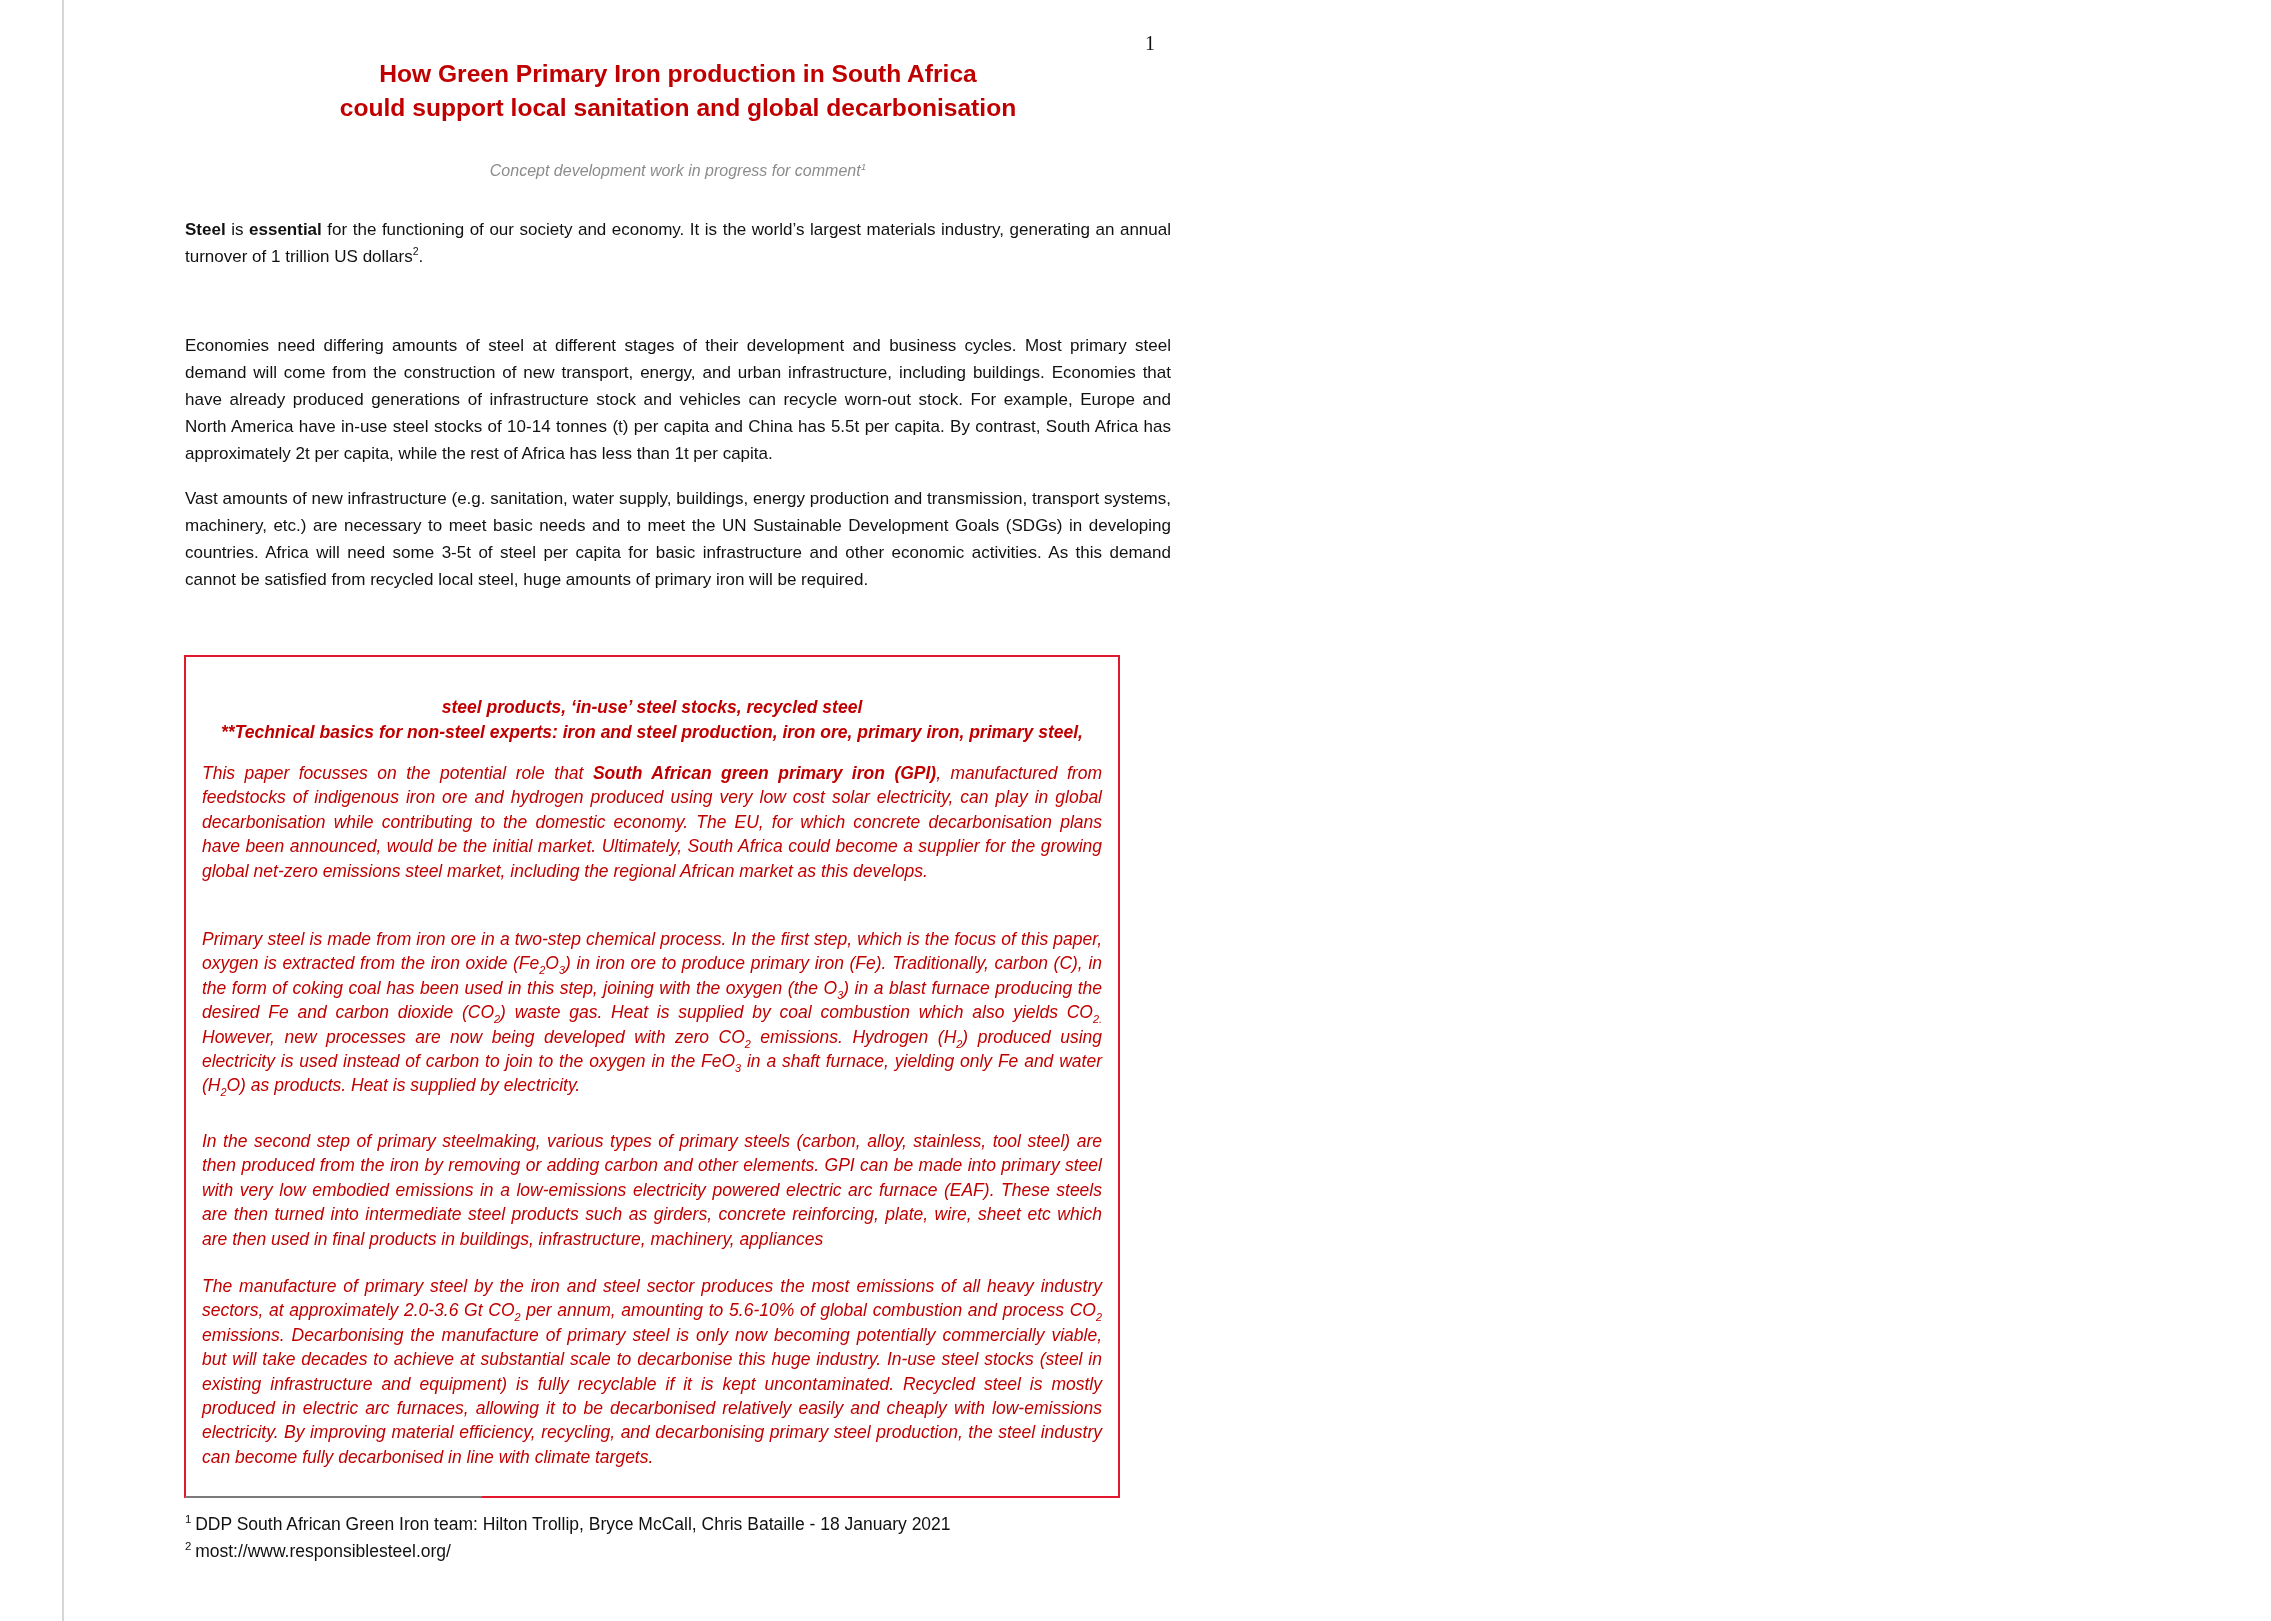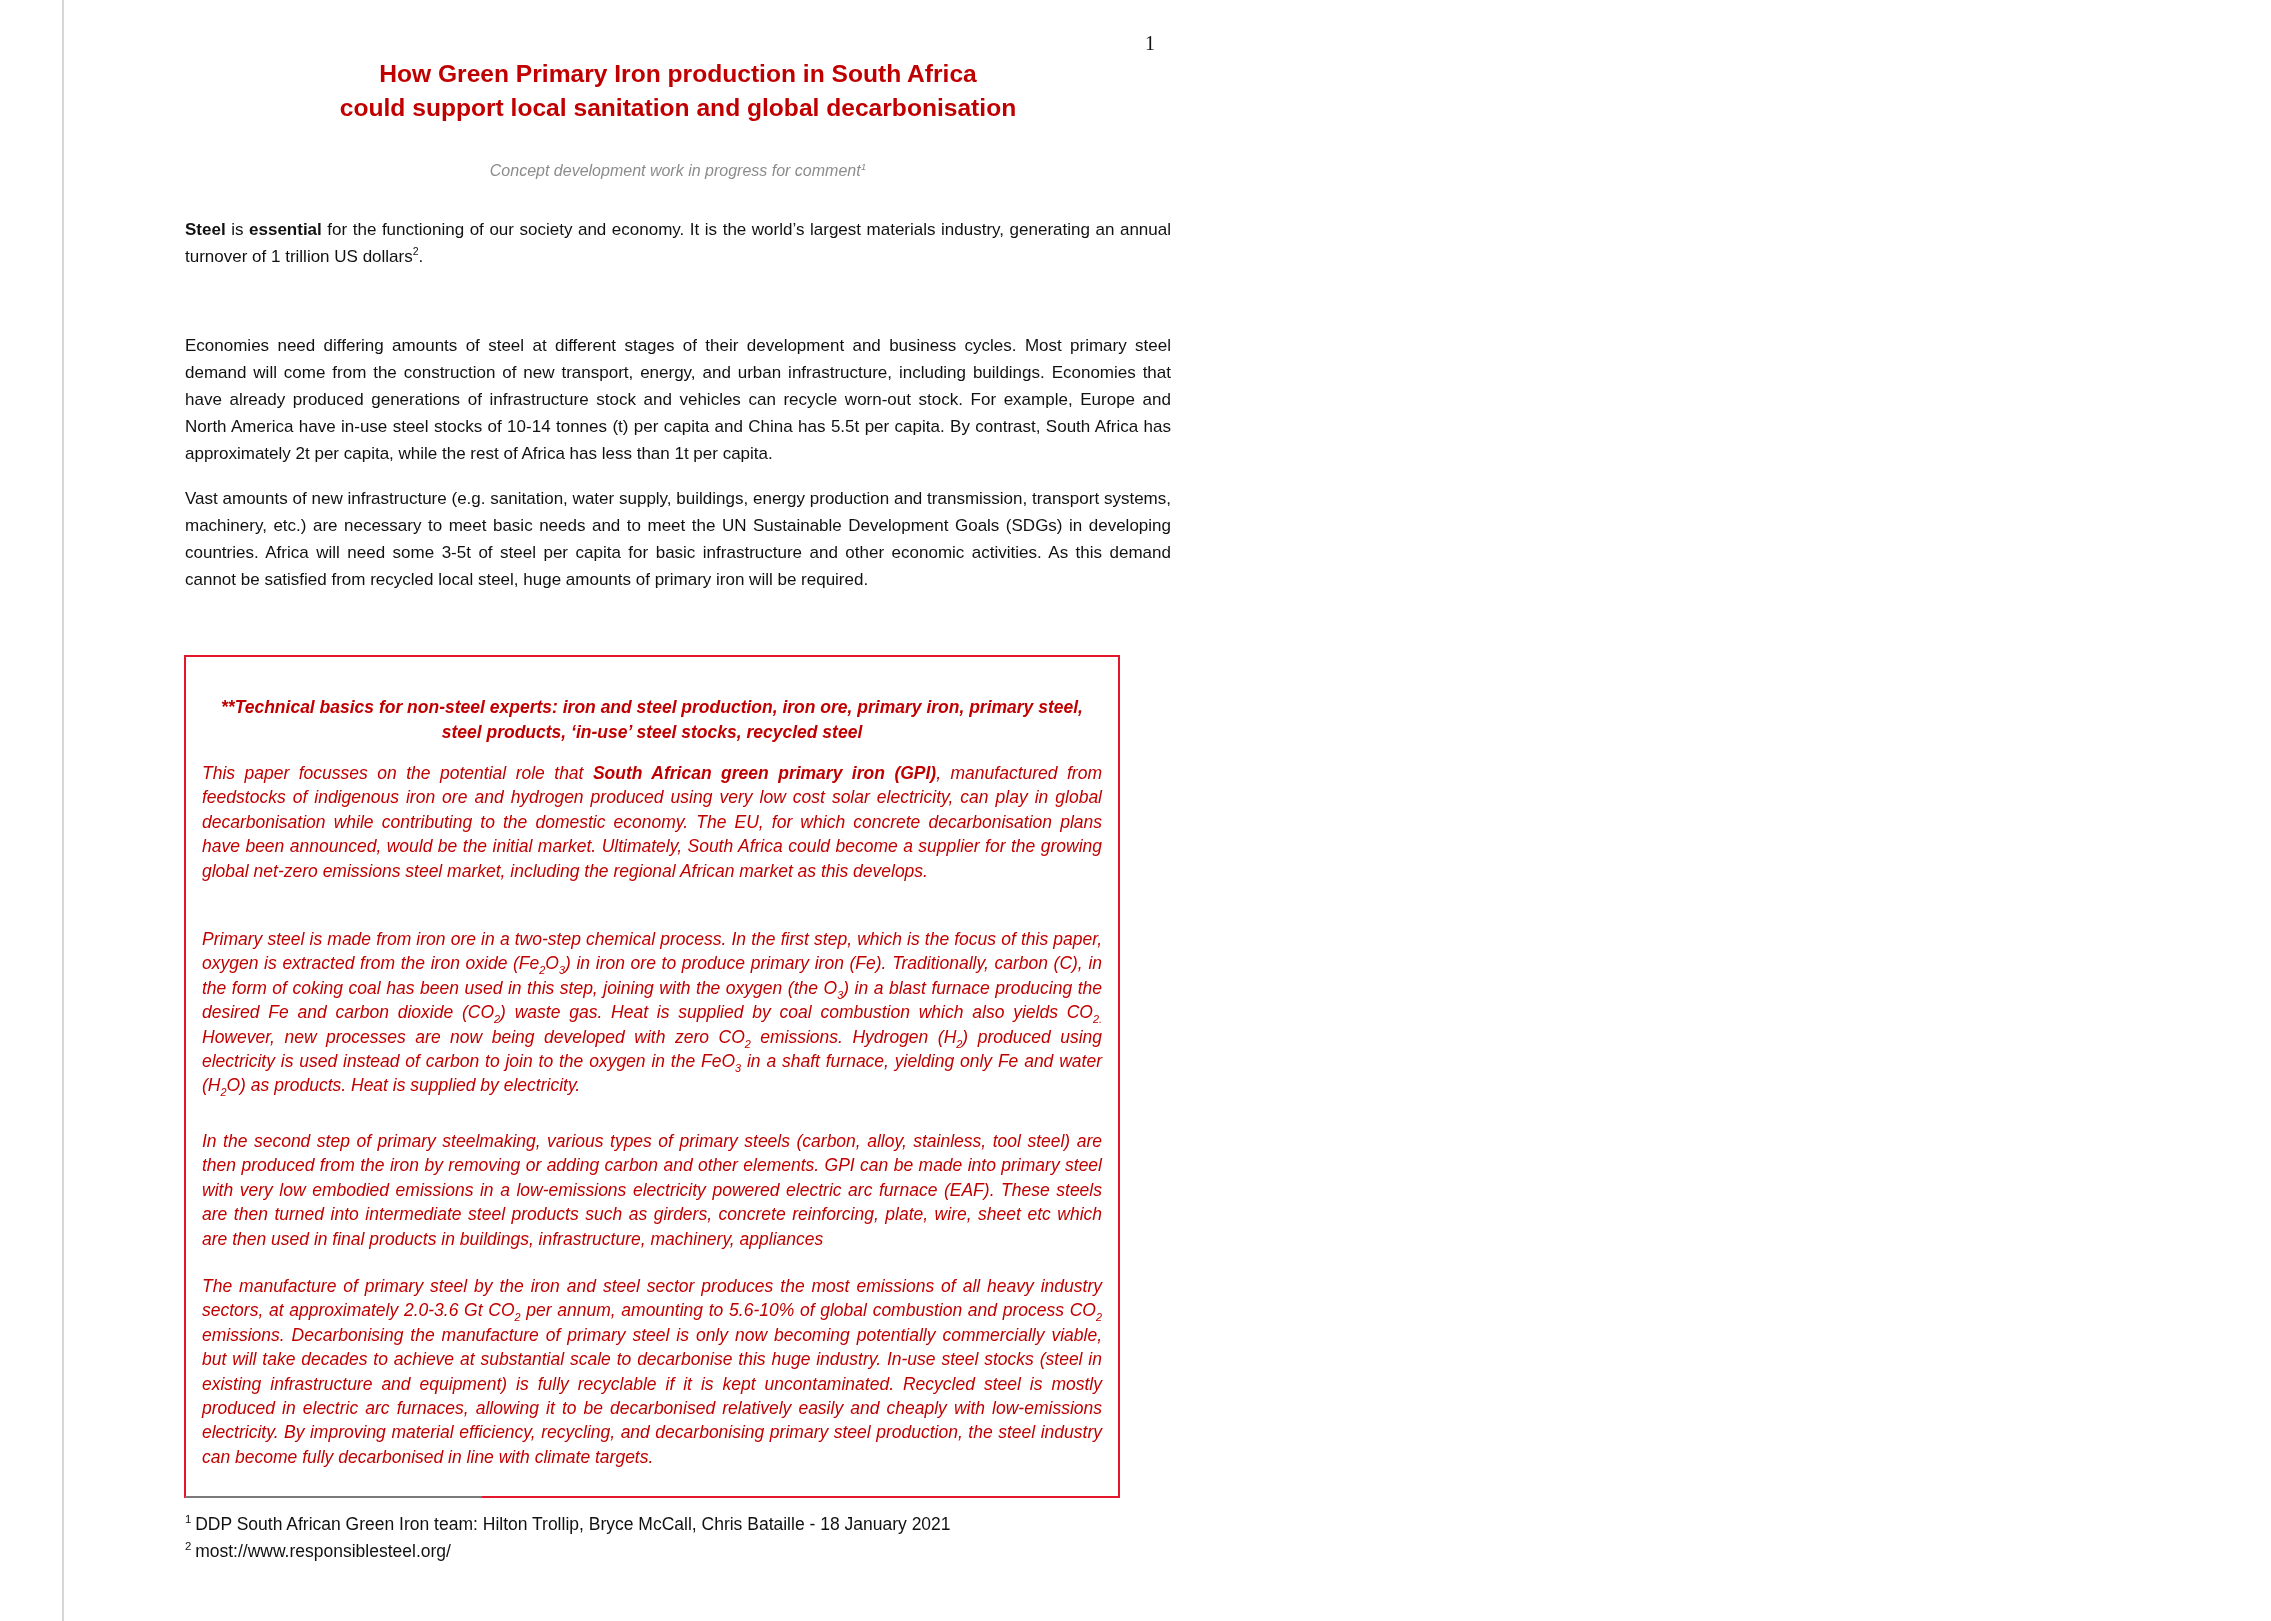--- a/index.html
+++ b/index.html
@@ -50,22 +50,22 @@
 <div class="subtitle"><span>Concept development work in progress for comment</span><sup>1</sup></div>
 
 <p class="body-para p1"><b>Steel</b><span> is </span><b>essential</b><span> for the functioning of our society and economy. It is the world’s largest materials industry, generating an annual turnover of 1 trillion US dollars</span><sup>2</sup><span>.</span></p>
 
 <p class="body-para p2">Economies need differing amounts of steel at different stages of their development and business cycles. Most primary steel demand will come from the construction of new transport, energy, and urban infrastructure, including buildings. Economies that have already produced generations of infrastructure stock and vehicles can recycle worn-out stock. For example, Europe and North America have in-use steel stocks of 10-14 tonnes (t) per capita and China has 5.5t per capita. By contrast, South Africa has approximately 2t per capita, while the rest of Africa has less than 1t per capita.</p>
 
 <p class="body-para p3">Vast amounts of new infrastructure (e.g. sanitation, water supply, buildings, energy production and transmission, transport systems, machinery, etc.) are necessary to meet basic needs and to meet the UN Sustainable Development Goals (SDGs) in developing countries. Africa will need some 3-5t of steel per capita for basic infrastructure and other economic activities. As this demand cannot be satisfied from recycled local steel, huge amounts of primary iron will be required.</p>
 
 <div class="tech-box">
   <div class="box-title">
+    <div>steel products, ‘in-use’ steel stocks, recycled steel</div>
     <div>**Technical basics for non-steel experts: iron and steel production, iron ore, primary iron, primary steel,</div>
-    <div>steel products, ‘in-use’ steel stocks, recycled steel</div>
   </div>
 
   <p class="box-para bp1"><span>This paper focusses on the potential role that </span><b>South African green primary iron (GPI)</b><span>, manufactured from feedstocks of indigenous iron ore and hydrogen produced using very low cost solar electricity, can play in global decarbonisation while contributing to the domestic economy. The EU, for which concrete decarbonisation plans have been announced, would be the initial market. Ultimately, South Africa could become a supplier for the growing global net-zero emissions steel market, including the regional African market as this develops.</span></p>
 
   <p class="box-para bp2"><span>Primary steel is made from iron ore in a two-step chemical process. In the first step, which is the focus of this paper, oxygen is extracted from the iron oxide (Fe</span><sub>2</sub><span>O</span><sub>3</sub><span>) in iron ore to produce primary iron (Fe). Traditionally, carbon (C), in the form of coking coal has been used in this step, joining with the oxygen (the O</span><sub>3</sub><span>) in a blast furnace producing the desired Fe and carbon dioxide (CO</span><sub>2</sub><span>) waste gas. Heat is supplied by coal combustion which also yields CO</span><sub>2.</sub><span> However, new processes are now being developed with zero CO</span><sub>2</sub><span> emissions.  Hydrogen (H</span><sub>2</sub><span>) produced using electricity is used instead of carbon to join to the oxygen in the FeO</span><sub>3</sub><span> in a shaft furnace, yielding only Fe and water (H</span><sub>2</sub><span>O) as products. Heat is supplied by electricity.</span></p>
 
   <p class="box-para bp3">In the second step of primary steelmaking, various types of primary steels (carbon, alloy, stainless, tool steel) are then produced from the iron by removing or adding carbon and other elements. GPI can be made into primary steel with very low embodied emissions in a low-emissions electricity powered electric arc furnace (EAF). These steels are then turned into intermediate steel products such as girders, concrete reinforcing, plate, wire, sheet etc which are then used in final products in buildings, infrastructure, machinery, appliances</p>
 
   <p class="box-para bp4"><span>The manufacture of primary steel by the iron and steel sector produces the most emissions of all heavy industry sectors, at approximately 2.0-3.6 Gt CO</span><sub>2</sub><span> per annum, amounting to 5.6-10% of global combustion and process CO</span><sub>2</sub><span> emissions. Decarbonising the manufacture of primary steel is only now becoming potentially commercially viable, but will take decades to achieve at substantial scale to decarbonise this huge industry. In-use steel stocks (steel in existing infrastructure and equipment) is fully recyclable if it is kept uncontaminated. Recycled steel is mostly produced in electric arc furnaces, allowing it to be decarbonised relatively easily and cheaply with low-emissions electricity. By improving material efficiency, recycling, and decarbonising primary steel production, the steel industry can become fully decarbonised in line with climate targets.</span></p>
 </div>

